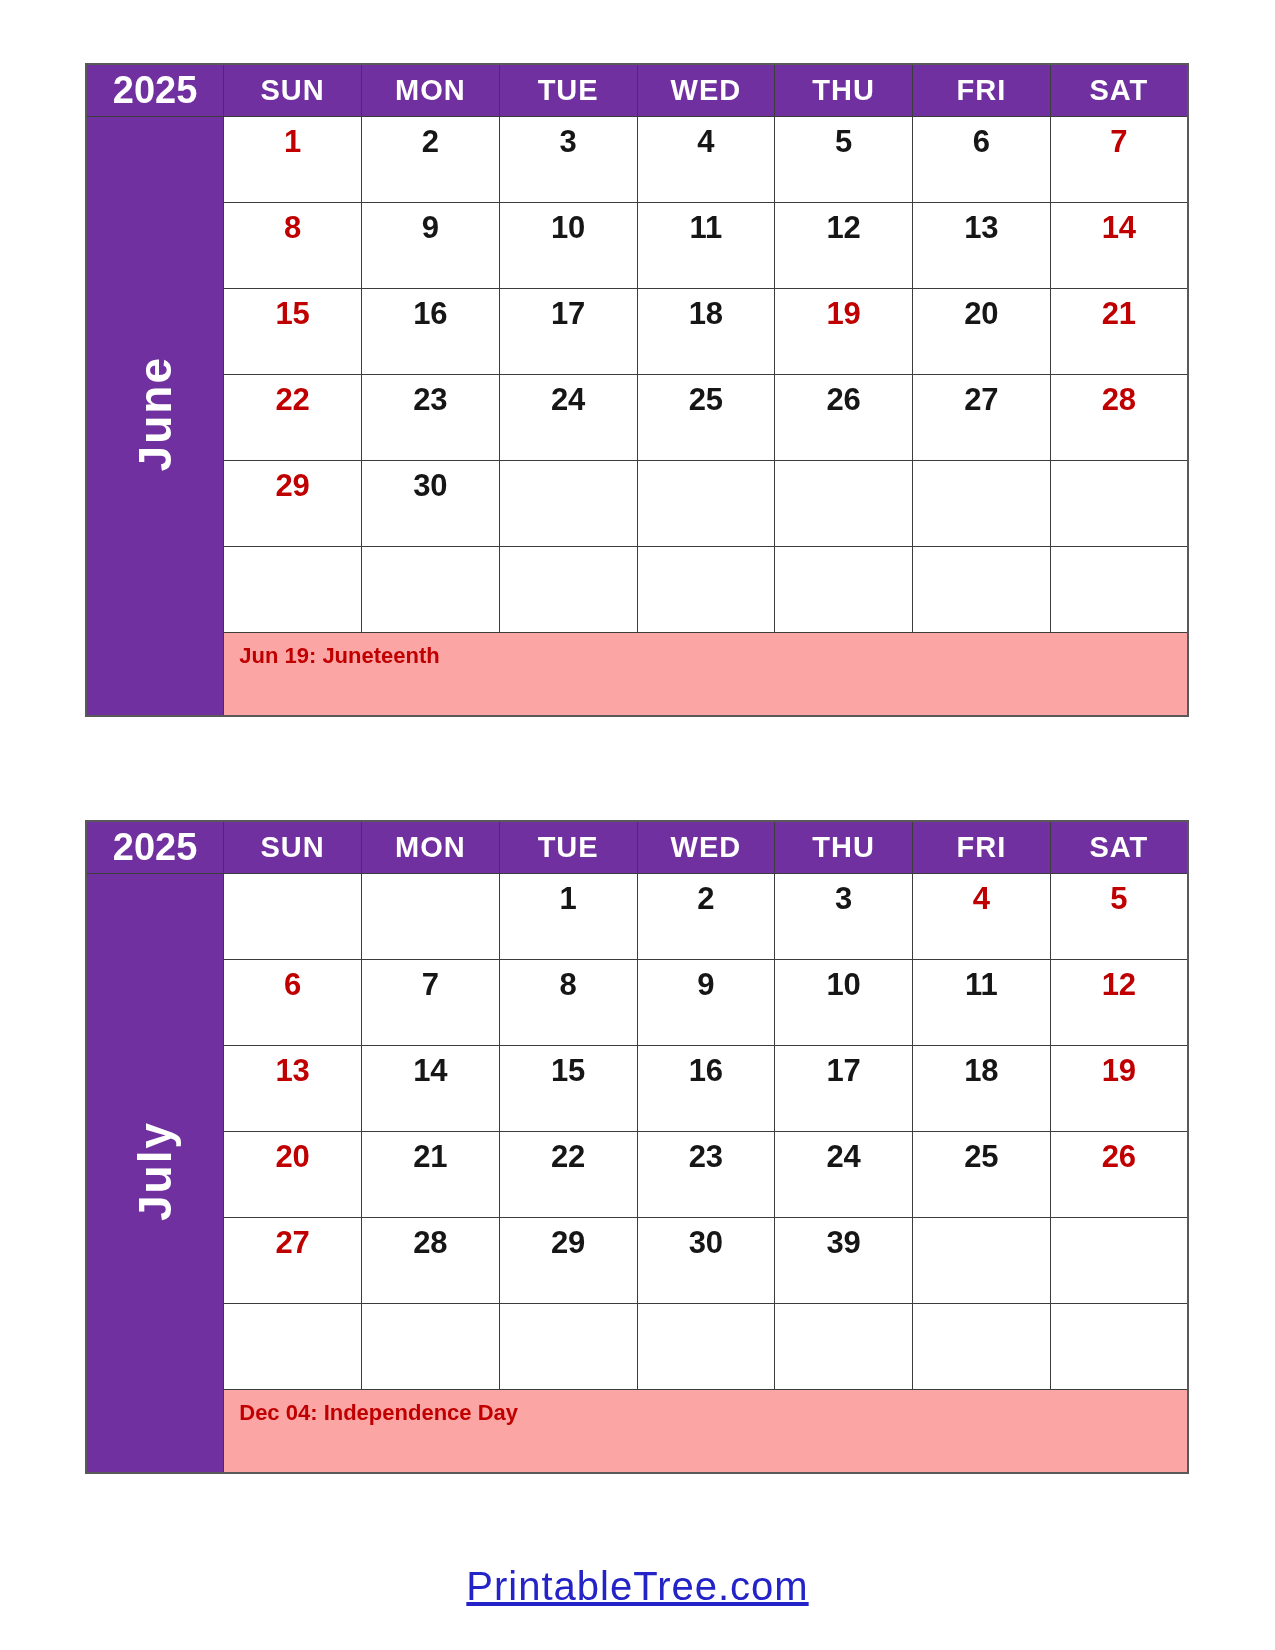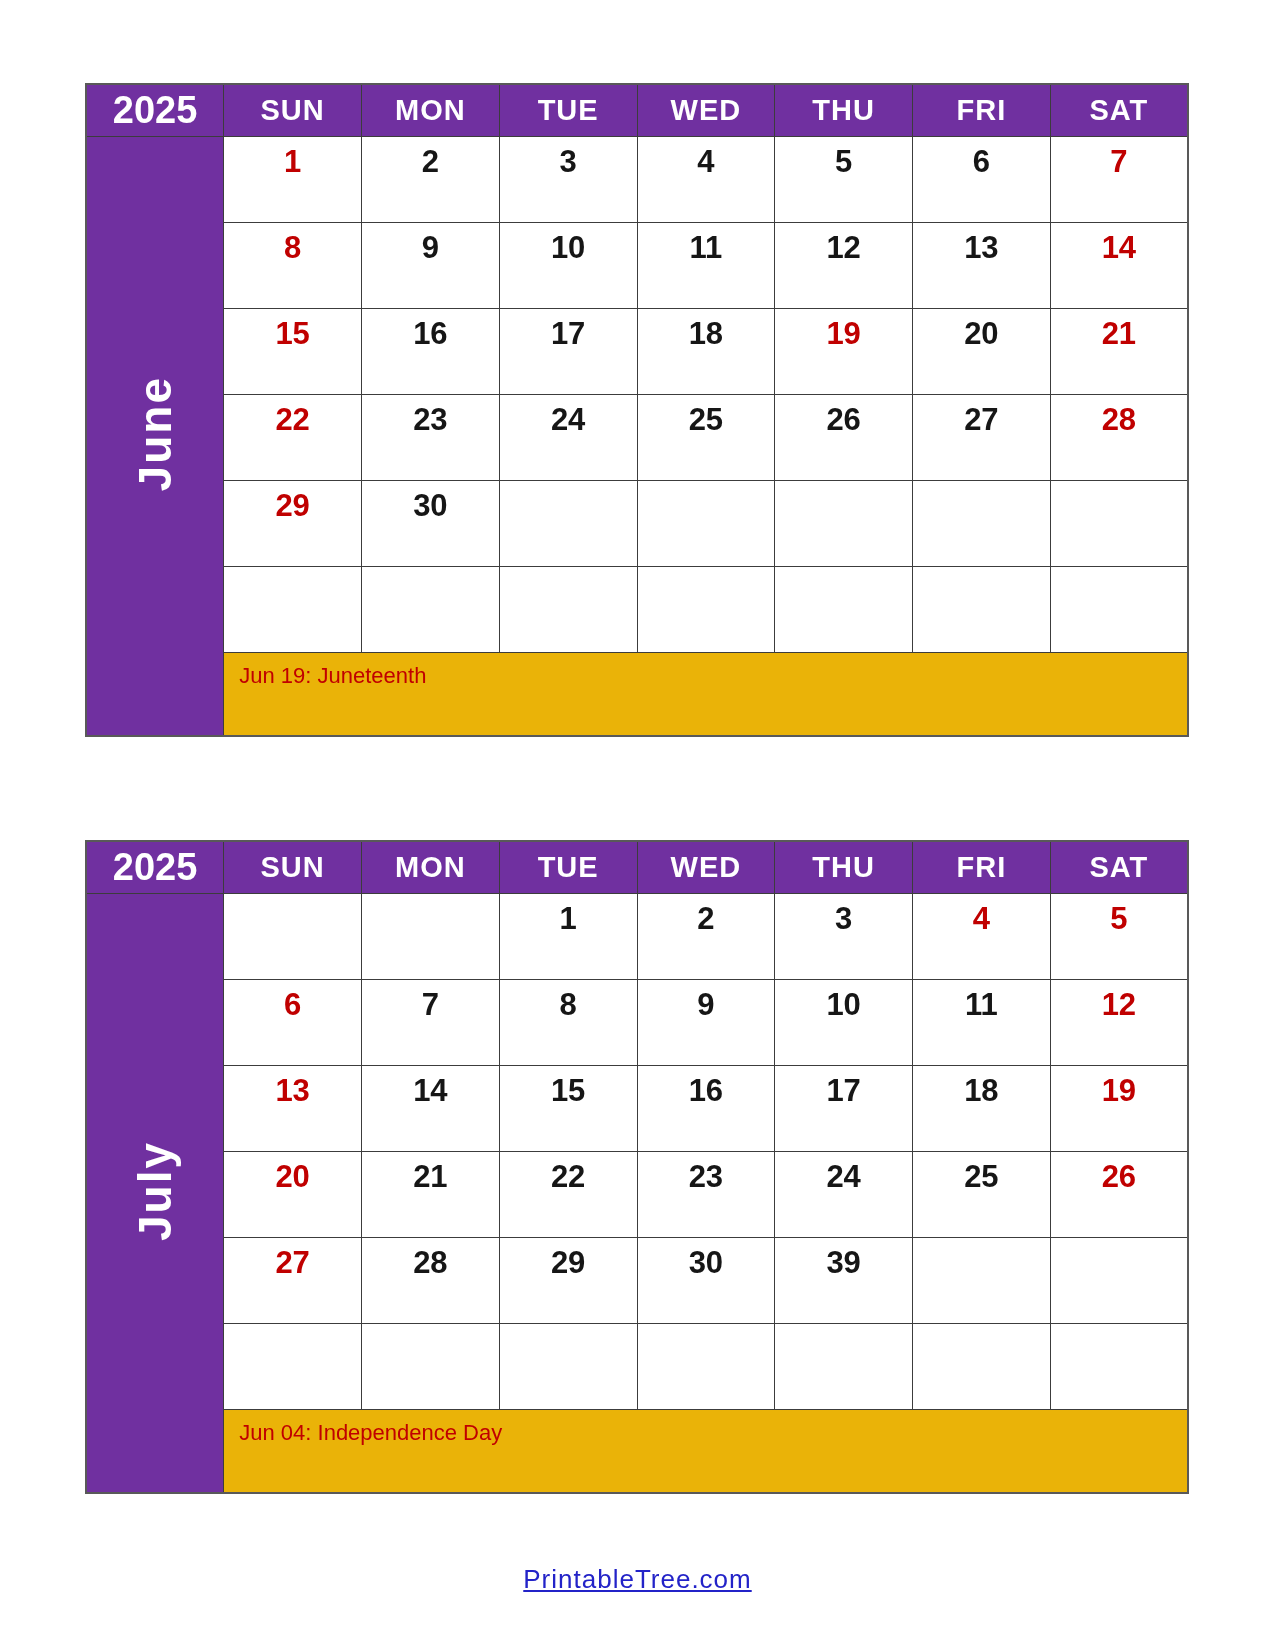--- a/index.html
+++ b/index.html
@@ -2,21 +2,21 @@
 <html><head>
 <meta charset="utf-8">
 <style>
   * { margin:0; padding:0; box-sizing:border-box; }
   html,body { background:#ffffff; }
   body {
     width:1275px; height:1650px; position:relative;
     font-family:"Liberation Sans", sans-serif;
   }
   .calendar {
-    position:absolute; left:85px; width:1072px;margin-top:20px;
+    position:absolute; left:85px; width:1072px;
   }
   .calendar.cal-0 { top:63px; }
   .calendar.cal-1 { top:820px; }
   table.cal-table {
     border-collapse:collapse; table-layout:fixed;
     width:1104px;
     border:2px solid #595959;
   }
   table.cal-table th, table.cal-table td {
     border:1px solid #3c3c3c;
@@ -42,29 +42,29 @@
   .month-label {
     display:inline-block;
     writing-mode:vertical-rl;
     transform:rotate(180deg);
     color:#ffffff; font-size:46px; font-weight:bold;
     letter-spacing:2px; line-height:1;
   }
   tr.note-row td.note-cell {
     height:84px; vertical-align:top; text-align:left;
     padding:10px 0 0 15px;
-    font-size:22px; font-weight:normal; color:#C00000;
-    background:#eab308;
+    font-size:22px; font-weight:bold; color:#C00000;
+    background:#fca5a5;
   }
   .site-footer {
     position:absolute; left:0; right:0; top:1564px;
     text-align:center;
   }
   .site-link {
-    font-size:26px; color:#2323C8; text-decoration:underline;
+    font-size:40px; color:#2323C8; text-decoration:underline;
     letter-spacing:1px; cursor:pointer;margin-top:36px;
   }
 </style>
 </head>
 <body>
 
 <section class="calendar cal-0">
   <table class="cal-table">
     <thead>
       <tr>
@@ -205,21 +205,21 @@
         <tr>
           <td class="day"></td>
           <td class="day"></td>
           <td class="day"></td>
           <td class="day"></td>
           <td class="day"></td>
           <td class="day"></td>
           <td class="day"></td>
         </tr>
         <tr class="note-row">
-          <td class="note-cell" colspan="7">Jun 04: Independence Day</td>
+          <td class="note-cell" colspan="7">Dec 04: Independence Day</td>
         </tr>
       </tbody>
   </table>
 </section>
 
 <div class="site-footer">
   <a class="site-link">PrintableTree.com</a>
 </div>
 
 </body></html>

